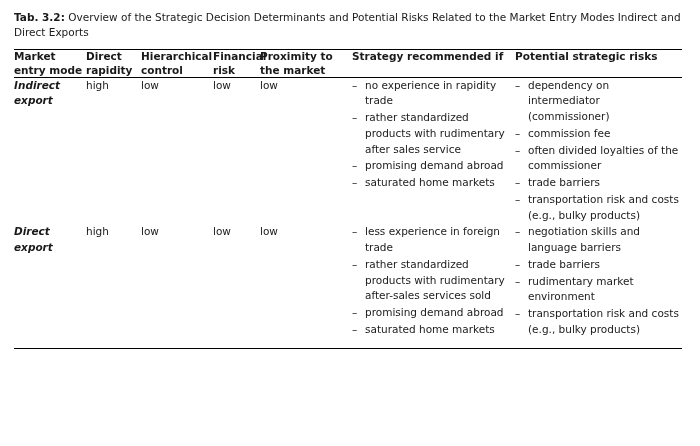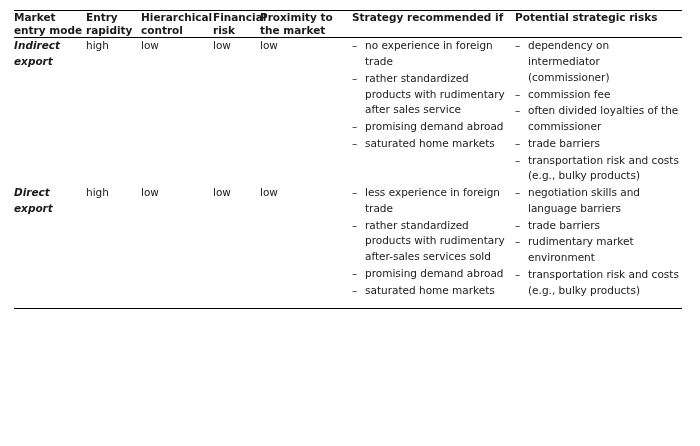--- a/index.html
+++ b/index.html
@@ -86,53 +86,56 @@
   col.c3 { width: 47px; }
   col.c4 { width: 92px; }
   col.c5 { width: 163px; }
   col.c6 { width: 167px; }
 </style>
 </head>
 <body>
 
 <div class="page">
 
+  <p class="caption">
+    <span class="cap-label">Tab. 3.2:</span><span> Overview of the Strategic Decision Determinants and Potential Risks Related to the Market Entry Modes Indirect and Direct Exports</span>
+  </p>
 
   <table class="tbl">
     <colgroup>
       <col class="c0">
         <col class="c1">
         <col class="c2">
         <col class="c3">
         <col class="c4">
         <col class="c5">
         <col class="c6">
     </colgroup>
     <thead>
       <tr>
         <th>Market entry mode</th>
-        <th>Entry rapidity</th>
+        <th>Direct rapidity</th>
         <th>Hierarchical control</th>
         <th>Financial risk</th>
         <th>Proximity to the market</th>
         <th>Strategy recommended if</th>
         <th>Potential strategic risks</th>
       </tr>
     </thead>
     <tbody>
 
       <tr>
         <td class="mode">Indirect export</td>
         <td>high</td>
         <td>low</td>
         <td>low</td>
         <td>low</td>
         <td>
           <ul class="dashlist">
-            <li>no experience in foreign trade</li>
+            <li>no experience in rapidity trade</li>
             <li>rather standardized products with rudimentary after sales service</li>
             <li>promising demand abroad</li>
             <li>saturated home markets</li>
           </ul>
         </td>
         <td>
           <ul class="dashlist">
             <li>dependency on intermediator (commissioner)</li>
             <li>commission fee</li>
             <li>often divided loyalties of the commissioner</li>

